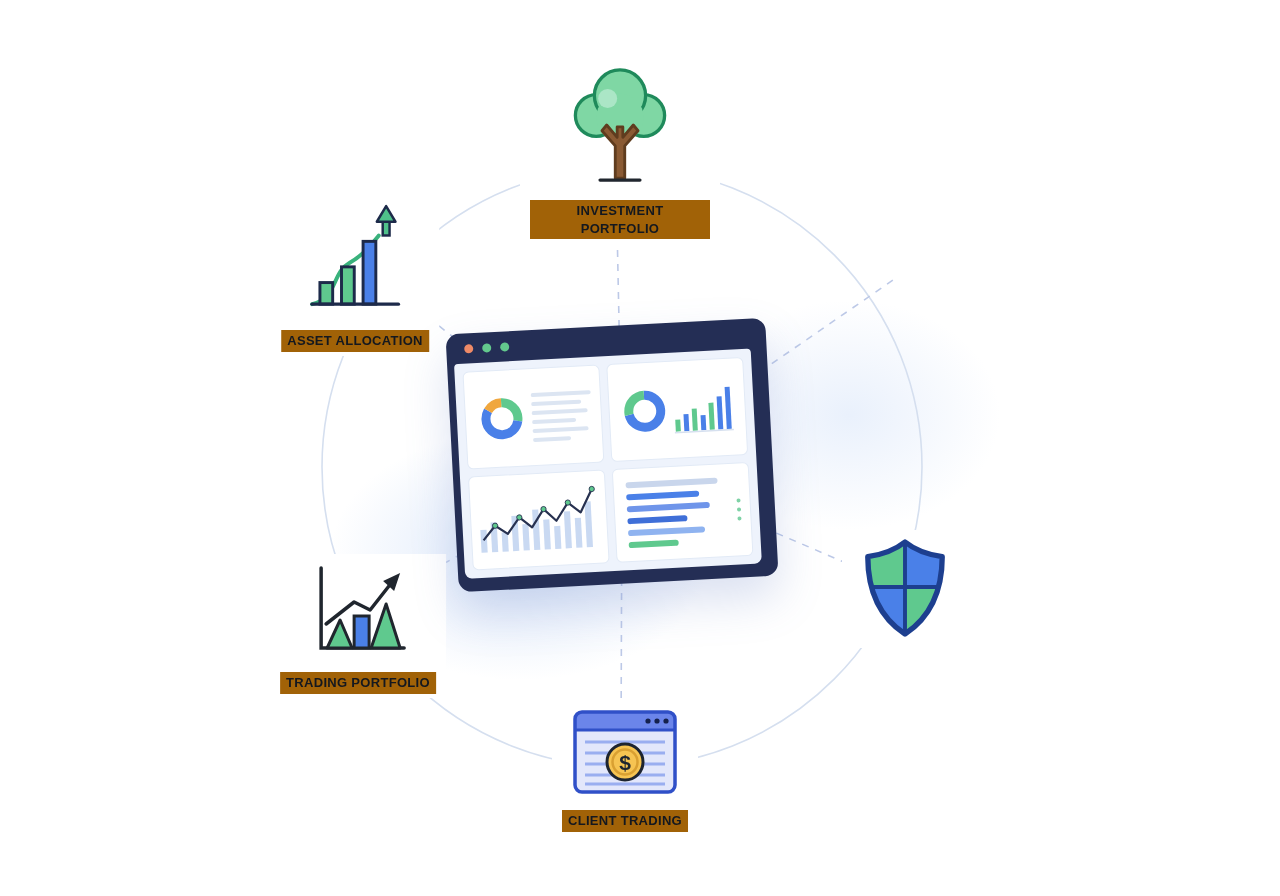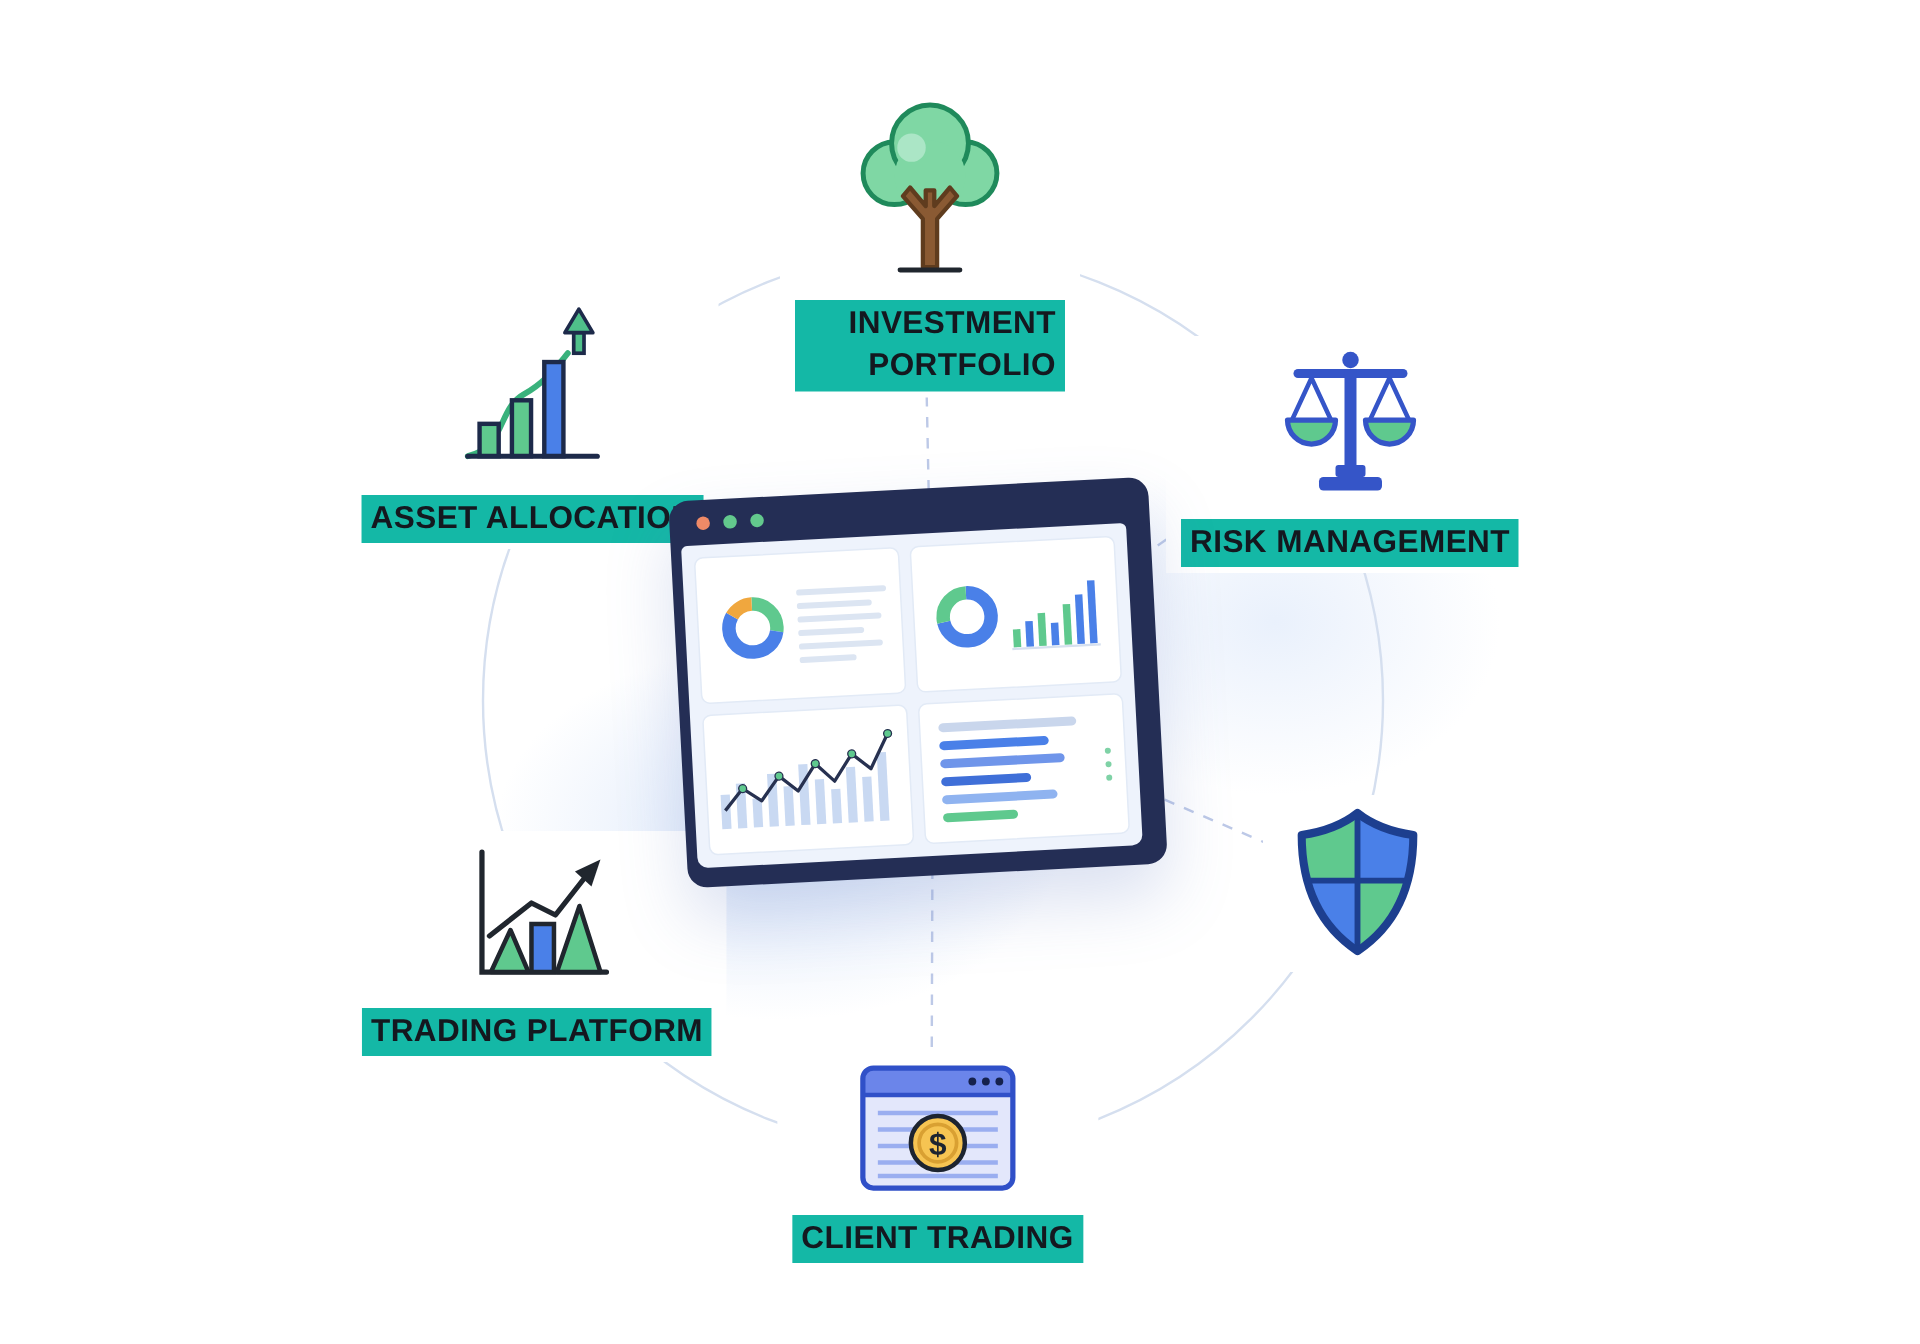--- a/index.html
+++ b/index.html
@@ -20,24 +20,24 @@
     position:absolute;
     display:flex; flex-direction:column; align-items:center;
     transform:translateX(-50%);
     background:#ffffff;
     padding:4px 10px;
     z-index:2;
   }
   .icon-box { background:#ffffff; padding:2px 6px; display:flex; align-items:center; justify-content:center; }
   .node-label {
     margin-top:10px;
-    background:#14b8a6;
+    background:#a16207;
     padding:2px 6px;
-    font-size:21px; font-weight:600; letter-spacing:.3px;
-    color:#14181f; text-align:right; line-height:1.35;
+    font-size:13px; font-weight:600; letter-spacing:.3px;
+    color:#14181f; text-align:center; line-height:1.35;
     white-space:nowrap;
   }
   .node-label.wrap { white-space:normal; width:180px; }
 
   
   .window {
     position:absolute; left:452px; top:326px;
     width:320px; height:258px;
     background:#242e55; border-radius:13px;
     transform:rotate(-3deg);
@@ -97,36 +97,20 @@
           <circle cx="59" cy="56" r="25" stroke="none"></circle>
         </g>
         <circle cx="46" cy="36" r="10" fill="#abe6c6"></circle>
         <path d="M54 120 L54 86 L40 70 L45 64 L56 77 L56 66 L62 66 L62 77 L73 64 L78 70 L64 86 L64 120 Z" fill="#8a5a33" stroke="#5f3c1e" stroke-width="3" stroke-linejoin="round"></path>
         <path d="M38 122 H80" stroke="#20262e" stroke-width="3.5" stroke-linecap="round"></path>
       </svg>
     </div>
     <div class="node-label wrap">INVESTMENT PORTFOLIO</div>
   </div>
 
-  <div class="node" style="left:900px; top:224px;">
-    <div class="icon-box">
-      <svg width="104" height="104" viewBox="0 0 104 104">
-        <circle cx="52" cy="10" r="5.5" fill="#3555c8"></circle>
-        <rect x="14" y="16" width="76" height="6" rx="3" fill="#3555c8"></rect>
-        <rect x="48" y="16" width="8" height="64" fill="#3555c8"></rect>
-        <path d="M26 22 L13 50 M26 22 L39 50" stroke="#3555c8" stroke-width="3" fill="none"></path>
-        <path d="M10 50 A16 16 0 0 0 42 50 Z" fill="#5fc98e" stroke="#3555c8" stroke-width="3.5" stroke-linejoin="round"></path>
-        <path d="M78 22 L65 50 M78 22 L91 50" stroke="#3555c8" stroke-width="3" fill="none"></path>
-        <path d="M62 50 A16 16 0 0 0 94 50 Z" fill="#5fc98e" stroke="#3555c8" stroke-width="3.5" stroke-linejoin="round"></path>
-        <rect x="42" y="80" width="20" height="8" rx="2" fill="#3555c8"></rect>
-        <rect x="31" y="88" width="42" height="9" rx="3" fill="#3555c8"></rect>
-      </svg>
-    </div>
-    <div class="node-label">RISK MANAGEMENT</div>
-  </div>
 
   <div class="node" style="left:905px; top:530px;">
     <div class="icon-box">
       <svg width="94" height="106" viewBox="0 0 96 108">
         <defs>
           <clipPath id="shieldClip">
             <path d="M48 6 C58 14 72 19 86 21 C86 50 78 80 48 100 C18 80 10 50 10 21 C24 19 38 14 48 6 Z"></path>
           </clipPath>
         </defs>
         <g clip-path="url(#shieldClip)">
@@ -164,21 +148,21 @@
     <div class="icon-box">
       <svg width="104" height="100" viewBox="0 0 104 100">
         <path d="M15 8 V88 H98" stroke="#20262e" stroke-width="3.5" fill="none" stroke-linecap="round"></path>
         <path d="M21 88 L34 60 L46 88 Z" fill="#5fc98e" stroke="#20262e" stroke-width="3" stroke-linejoin="round"></path>
         <rect x="48" y="56" width="15" height="32" fill="#4a80e8" stroke="#20262e" stroke-width="3"></rect>
         <path d="M65 88 L80 44 L94 88 Z" fill="#5fc98e" stroke="#20262e" stroke-width="3" stroke-linejoin="round"></path>
         <path d="M20 64 L48 42 L64 50 L86 22" fill="none" stroke="#20262e" stroke-width="3.5" stroke-linecap="round" stroke-linejoin="round"></path>
         <polygon points="94,13 77,21 88,31" fill="#20262e"></polygon>
       </svg>
     </div>
-    <div class="node-label">TRADING PLATFORM</div>
+    <div class="node-label">TRADING PORTFOLIO</div>
   </div>
 
   <div class="node" style="left:355px; top:196px;">
     <div class="icon-box">
       <svg width="102" height="116" viewBox="0 0 104 118">
         <path d="M8 104 C34 98 28 72 46 62 C60 54 66 46 76 34" fill="none" stroke="#39b27c" stroke-width="4" stroke-linecap="round"></path>
         <rect x="16" y="82" width="13" height="22" fill="#5fc98e" stroke="#1d2a4a" stroke-width="3"></rect>
         <rect x="38" y="66" width="13" height="38" fill="#5fc98e" stroke="#1d2a4a" stroke-width="3"></rect>
         <rect x="60" y="40" width="13" height="64" fill="#4a80e8" stroke="#1d2a4a" stroke-width="3"></rect>
         <rect x="80" y="20" width="7" height="14" fill="#4fc08a" stroke="#1d2a4a" stroke-width="2.5"></rect>

